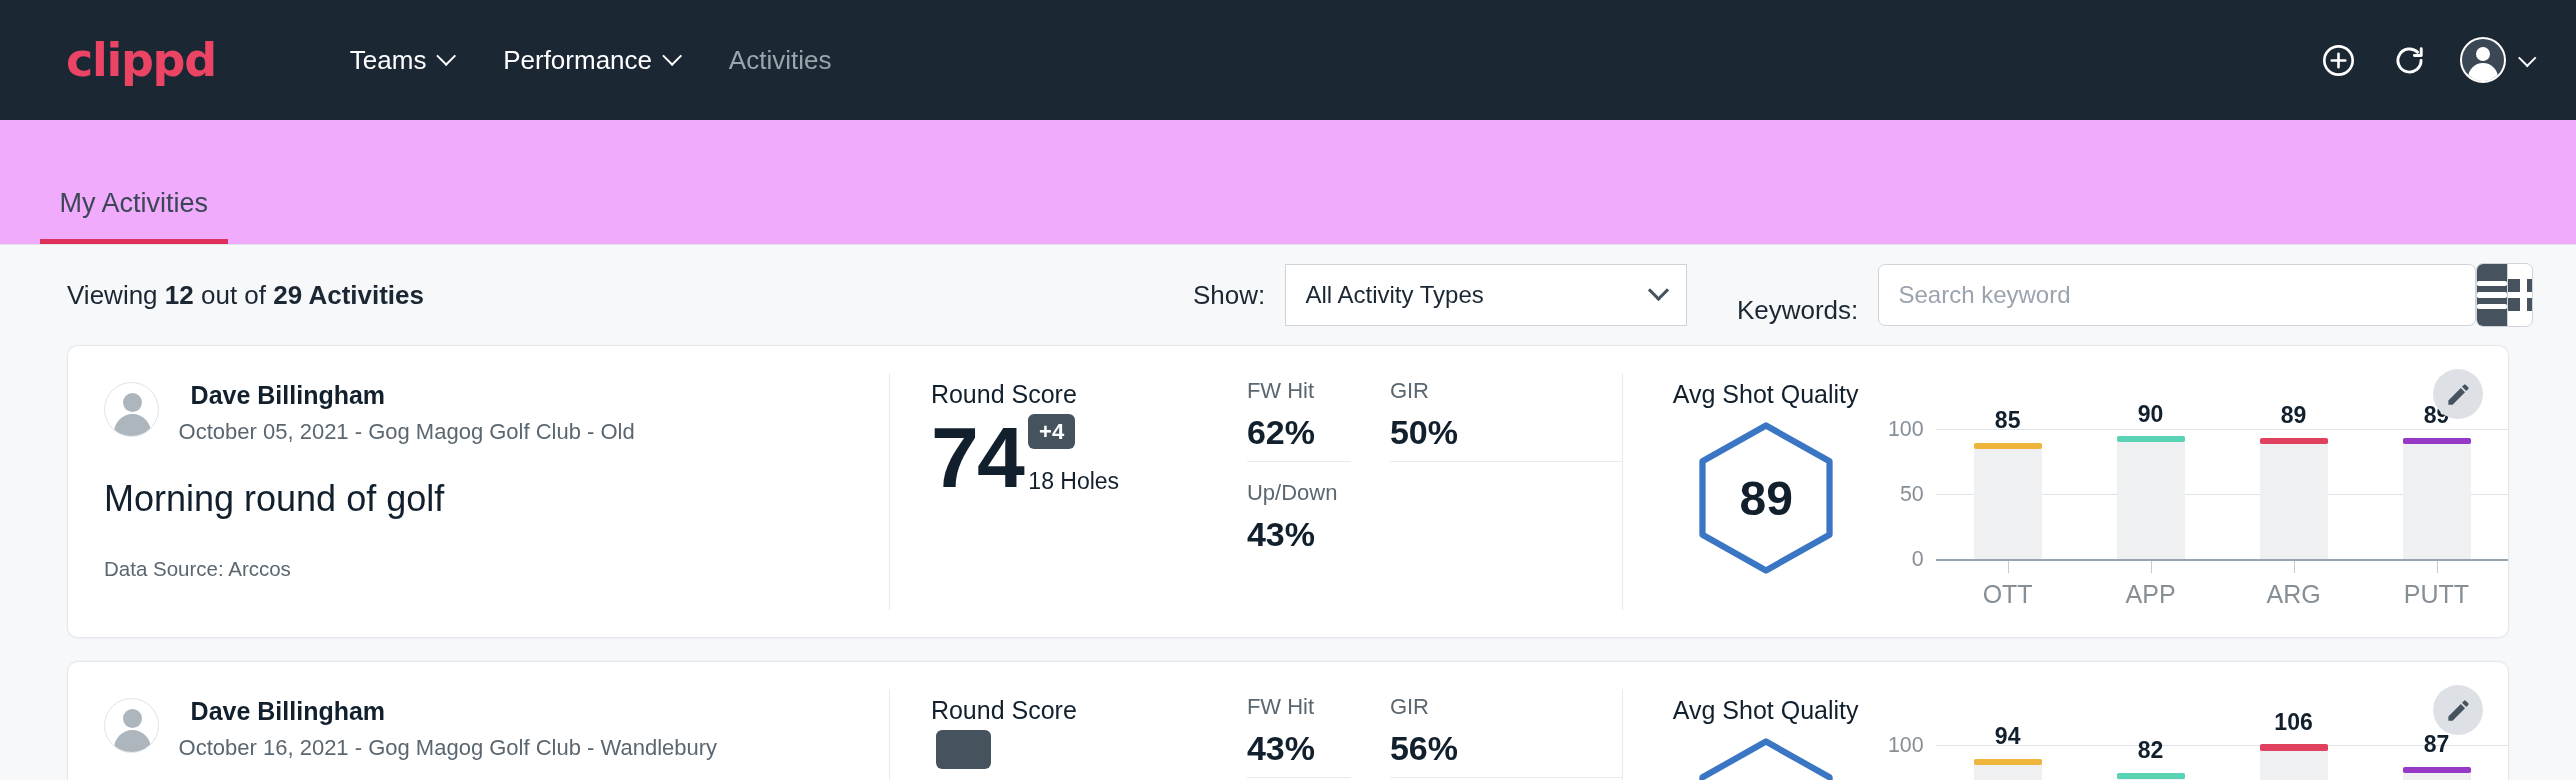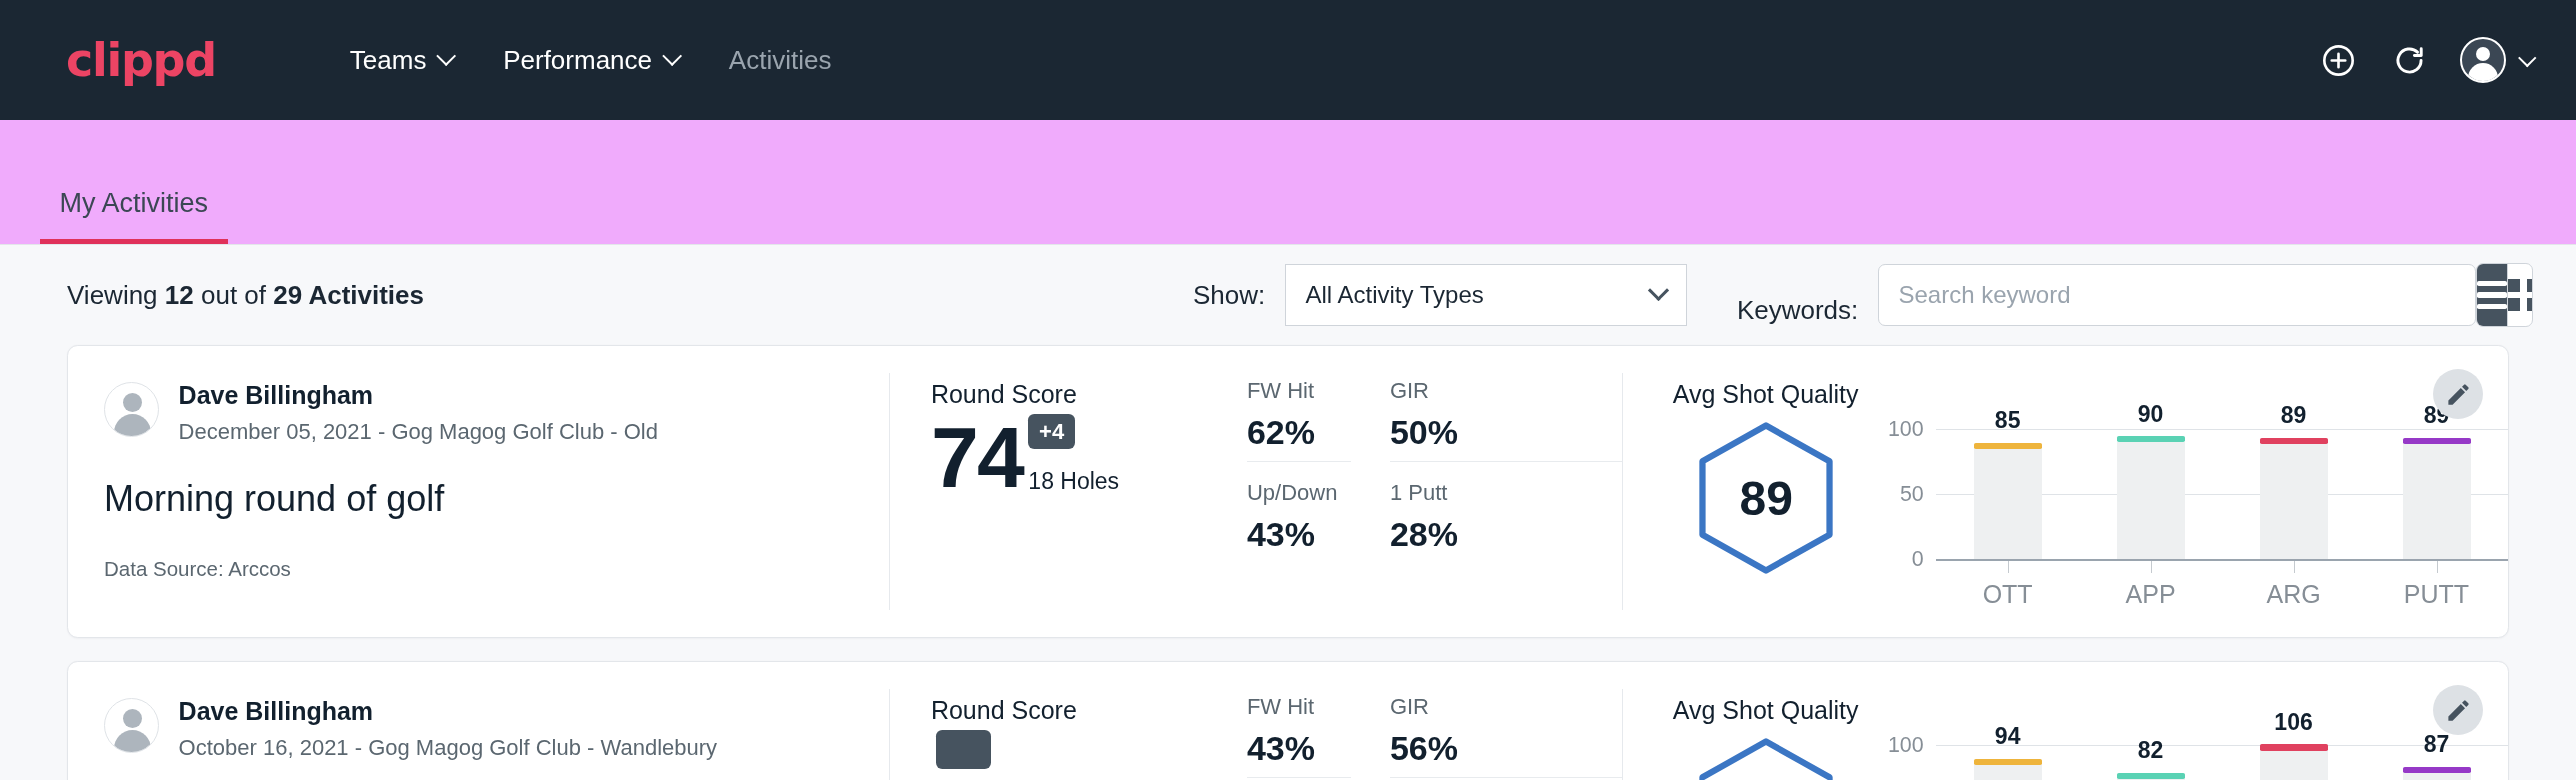--- a/index.html
+++ b/index.html
@@ -210,21 +210,21 @@
     margin-top: 1.8px;
   }
   .avatar-lg .head {
     position: absolute; width: 19px; height: 19px; border-radius: 50%;
     background: #adb5bd; top: 9.8px; left: 18px;
   }
   .avatar-lg .body {
     position: absolute; width: 37px; height: 23px; border-radius: 19px 19px 0 0;
     background: #adb5bd; bottom: -0.9px; left: 9px;
   }
-  .c-name { font-size: 25px; font-weight: 700; color: #12202e; line-height: 1.25; }
+  .c-name { font-size: 25px; font-weight: 700; color: #12202e; line-height: 1.25; margin-left: 12px; }
   .c-meta { font-size: 22px; color: #5b6770; margin-top: 7.1px; line-height: 1.3; }
   .c-title { font-size: 36px; color: #12202e; margin-top: 30px; line-height: 1.2; }
   .c-source { font-size: 20.5px; color: #5b6770; margin-top: 37px; }
 
   
   .vdiv { width: 0.9px; background: #e6e9ed; margin: 27px 0; flex: none; }
 
   
   .c-score { width: 357px; padding: 34px 0 0 41px; }
   .blk-title { font-size: 25px; color: #12202e; }
@@ -385,21 +385,21 @@
 
   <div class="card">
     <div class="c-left">
       <div class="c-user">
         <div class="avatar-lg">
             <span class="head"></span>
             <span class="body"></span>
           </div>
         <div>
           <div class="c-name">Dave Billingham</div>
-          <div class="c-meta">December 05, 2021 - Gog Magog Golf Club - Old</div>
+          <div class="c-meta">October 05, 2021 - Gog Magog Golf Club - Old</div>
         </div>
       </div>
       <div class="c-title">Morning round of golf</div>
       <div class="c-source">Data Source: Arccos</div>
     </div>
 
     <div class="vdiv"></div>
 
     <div class="c-score">
       <div class="blk-title">Round Score</div>
@@ -418,24 +418,20 @@
           <div class="stat-lab">FW Hit</div>
           <div class="stat-val">62%</div>
         </div>
         <div class="stat-cell bordered">
           <div class="stat-lab">GIR</div>
           <div class="stat-val">50%</div>
         </div>
         <div class="stat-cell">
           <div class="stat-lab">Up/Down</div>
           <div class="stat-val">43%</div>
-        </div>
-        <div class="stat-cell">
-          <div class="stat-lab">1 Putt</div>
-          <div class="stat-val">28%</div>
         </div>
       </div>
     </div>
 
     <div class="vdiv"></div>
 
     <div class="c-qual">
       <div class="blk-title">Avg Shot Quality</div>
       <div class="qual-body">
         <div class="hexwrap">

